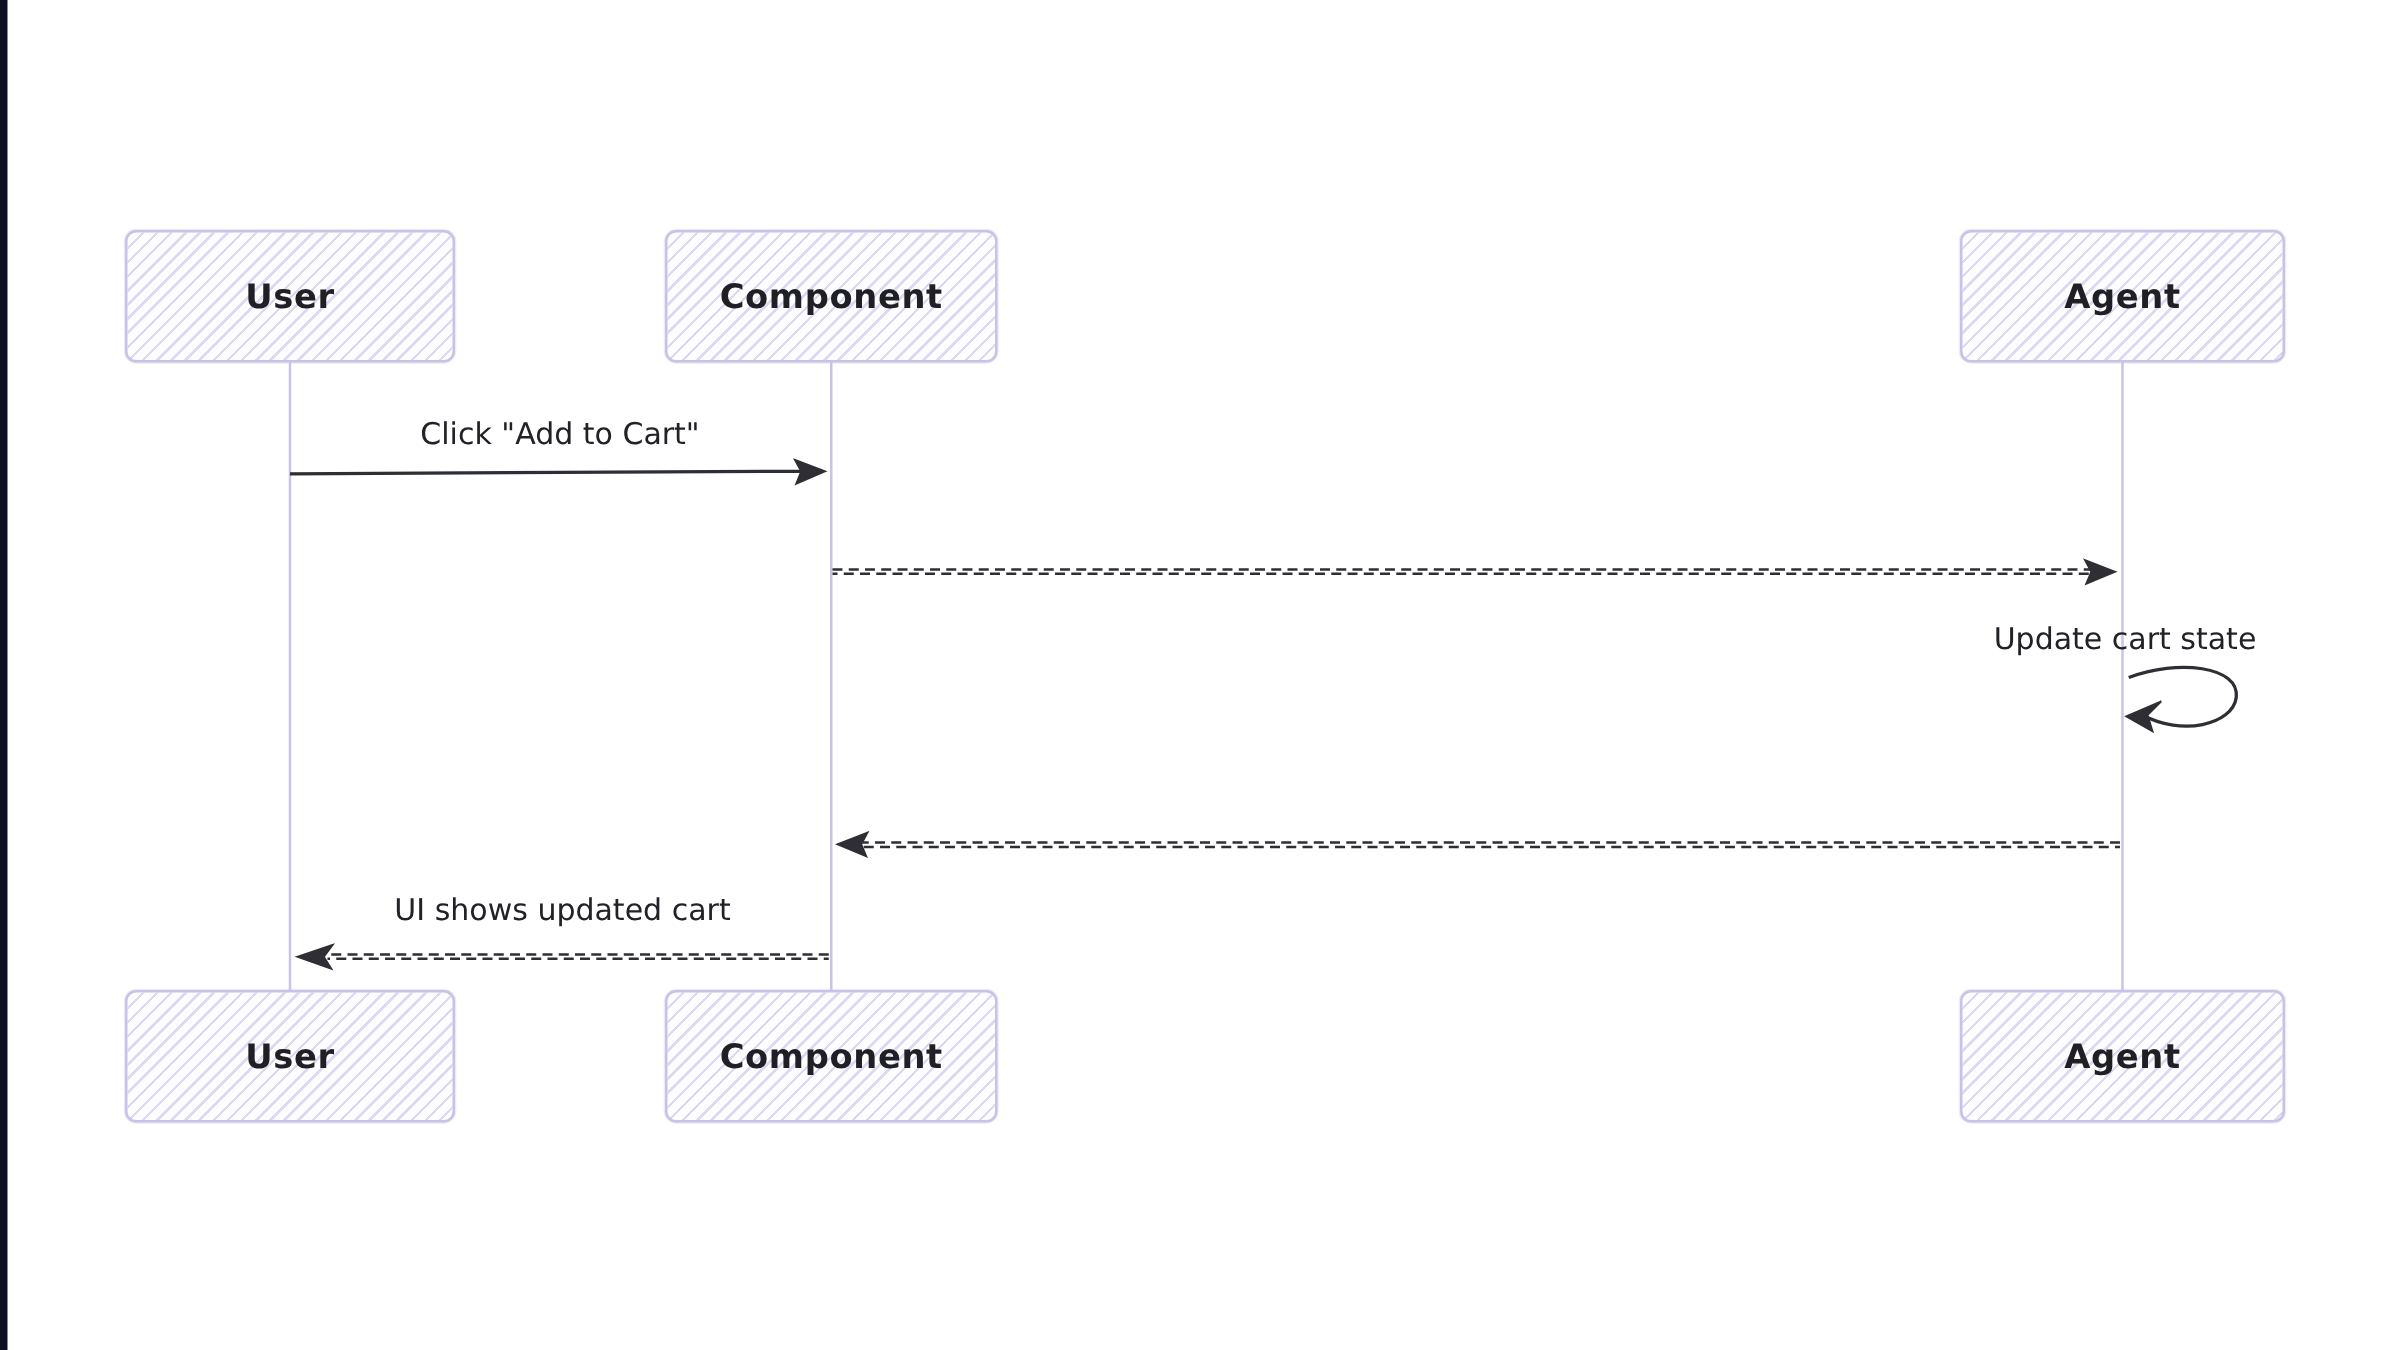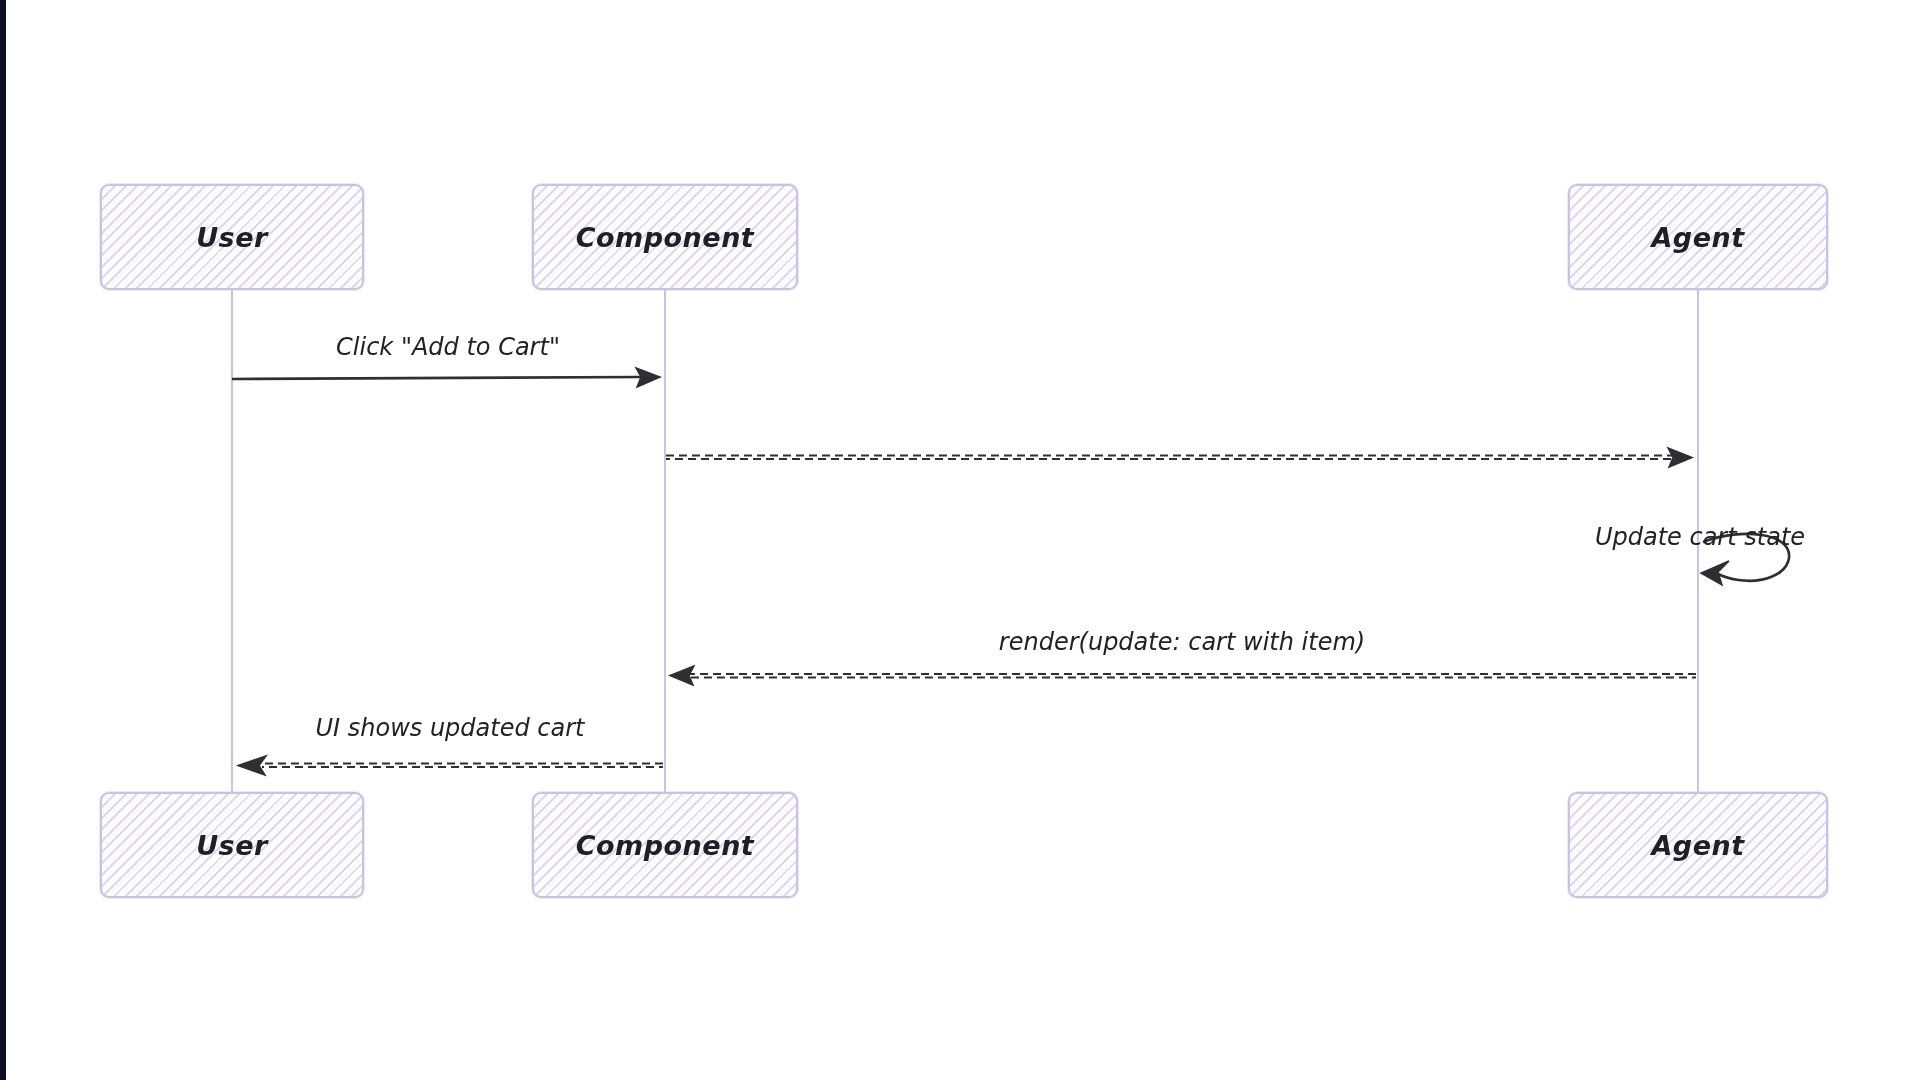--- a/index.html
+++ b/index.html
@@ -7,21 +7,20 @@
     padding: 0;
     background: #ffffff;
   }
   .stage {
     position: relative;
     width: 1920px;
     height: 1080px;
     background: #ffffff;
     overflow: hidden;
     font-family: "DejaVu Sans", sans-serif;
-    font-style: italic;
   }
   .edge-stripe {
     position: absolute;
     left: 0;
     top: 0;
     width: 6px;
     height: 1080px;
     background: #0d0f23;
   }
   .actor-box {
@@ -129,19 +128,18 @@
     <g>
       <path class="arrow-stroke" stroke-width="2" stroke-dasharray="8 5" d="M663 763.5 L262 763.5"></path>
       <path class="arrow-stroke" stroke-width="2" stroke-dasharray="8 5" stroke-dashoffset="4" d="M663 767 L262 767"></path>
       <path d="M266 756 L238 765.5 L265 775 L259 765.5 Z" fill="#2e2e34" stroke="#2e2e34" stroke-width="1.5"></path>
     </g>
   </svg>
 
   <div class="msg-label" style="left:448px; top:347px;">Click "Add to Cart"</div>
 
 
-  <div class="msg-label" style="left:1700px; top:537px;">Update cart state</div>
+  <div class="msg-label" style="left:1700px; top:511px;">Update cart state</div>
 
-  <div class="msg-label" style="left:1182px; top:642px;">render(update: cart with item)</div>
 
   <div class="msg-label" style="left:450px; top:728px;">UI shows updated cart</div>
 
 </div>
 
 </body></html>

